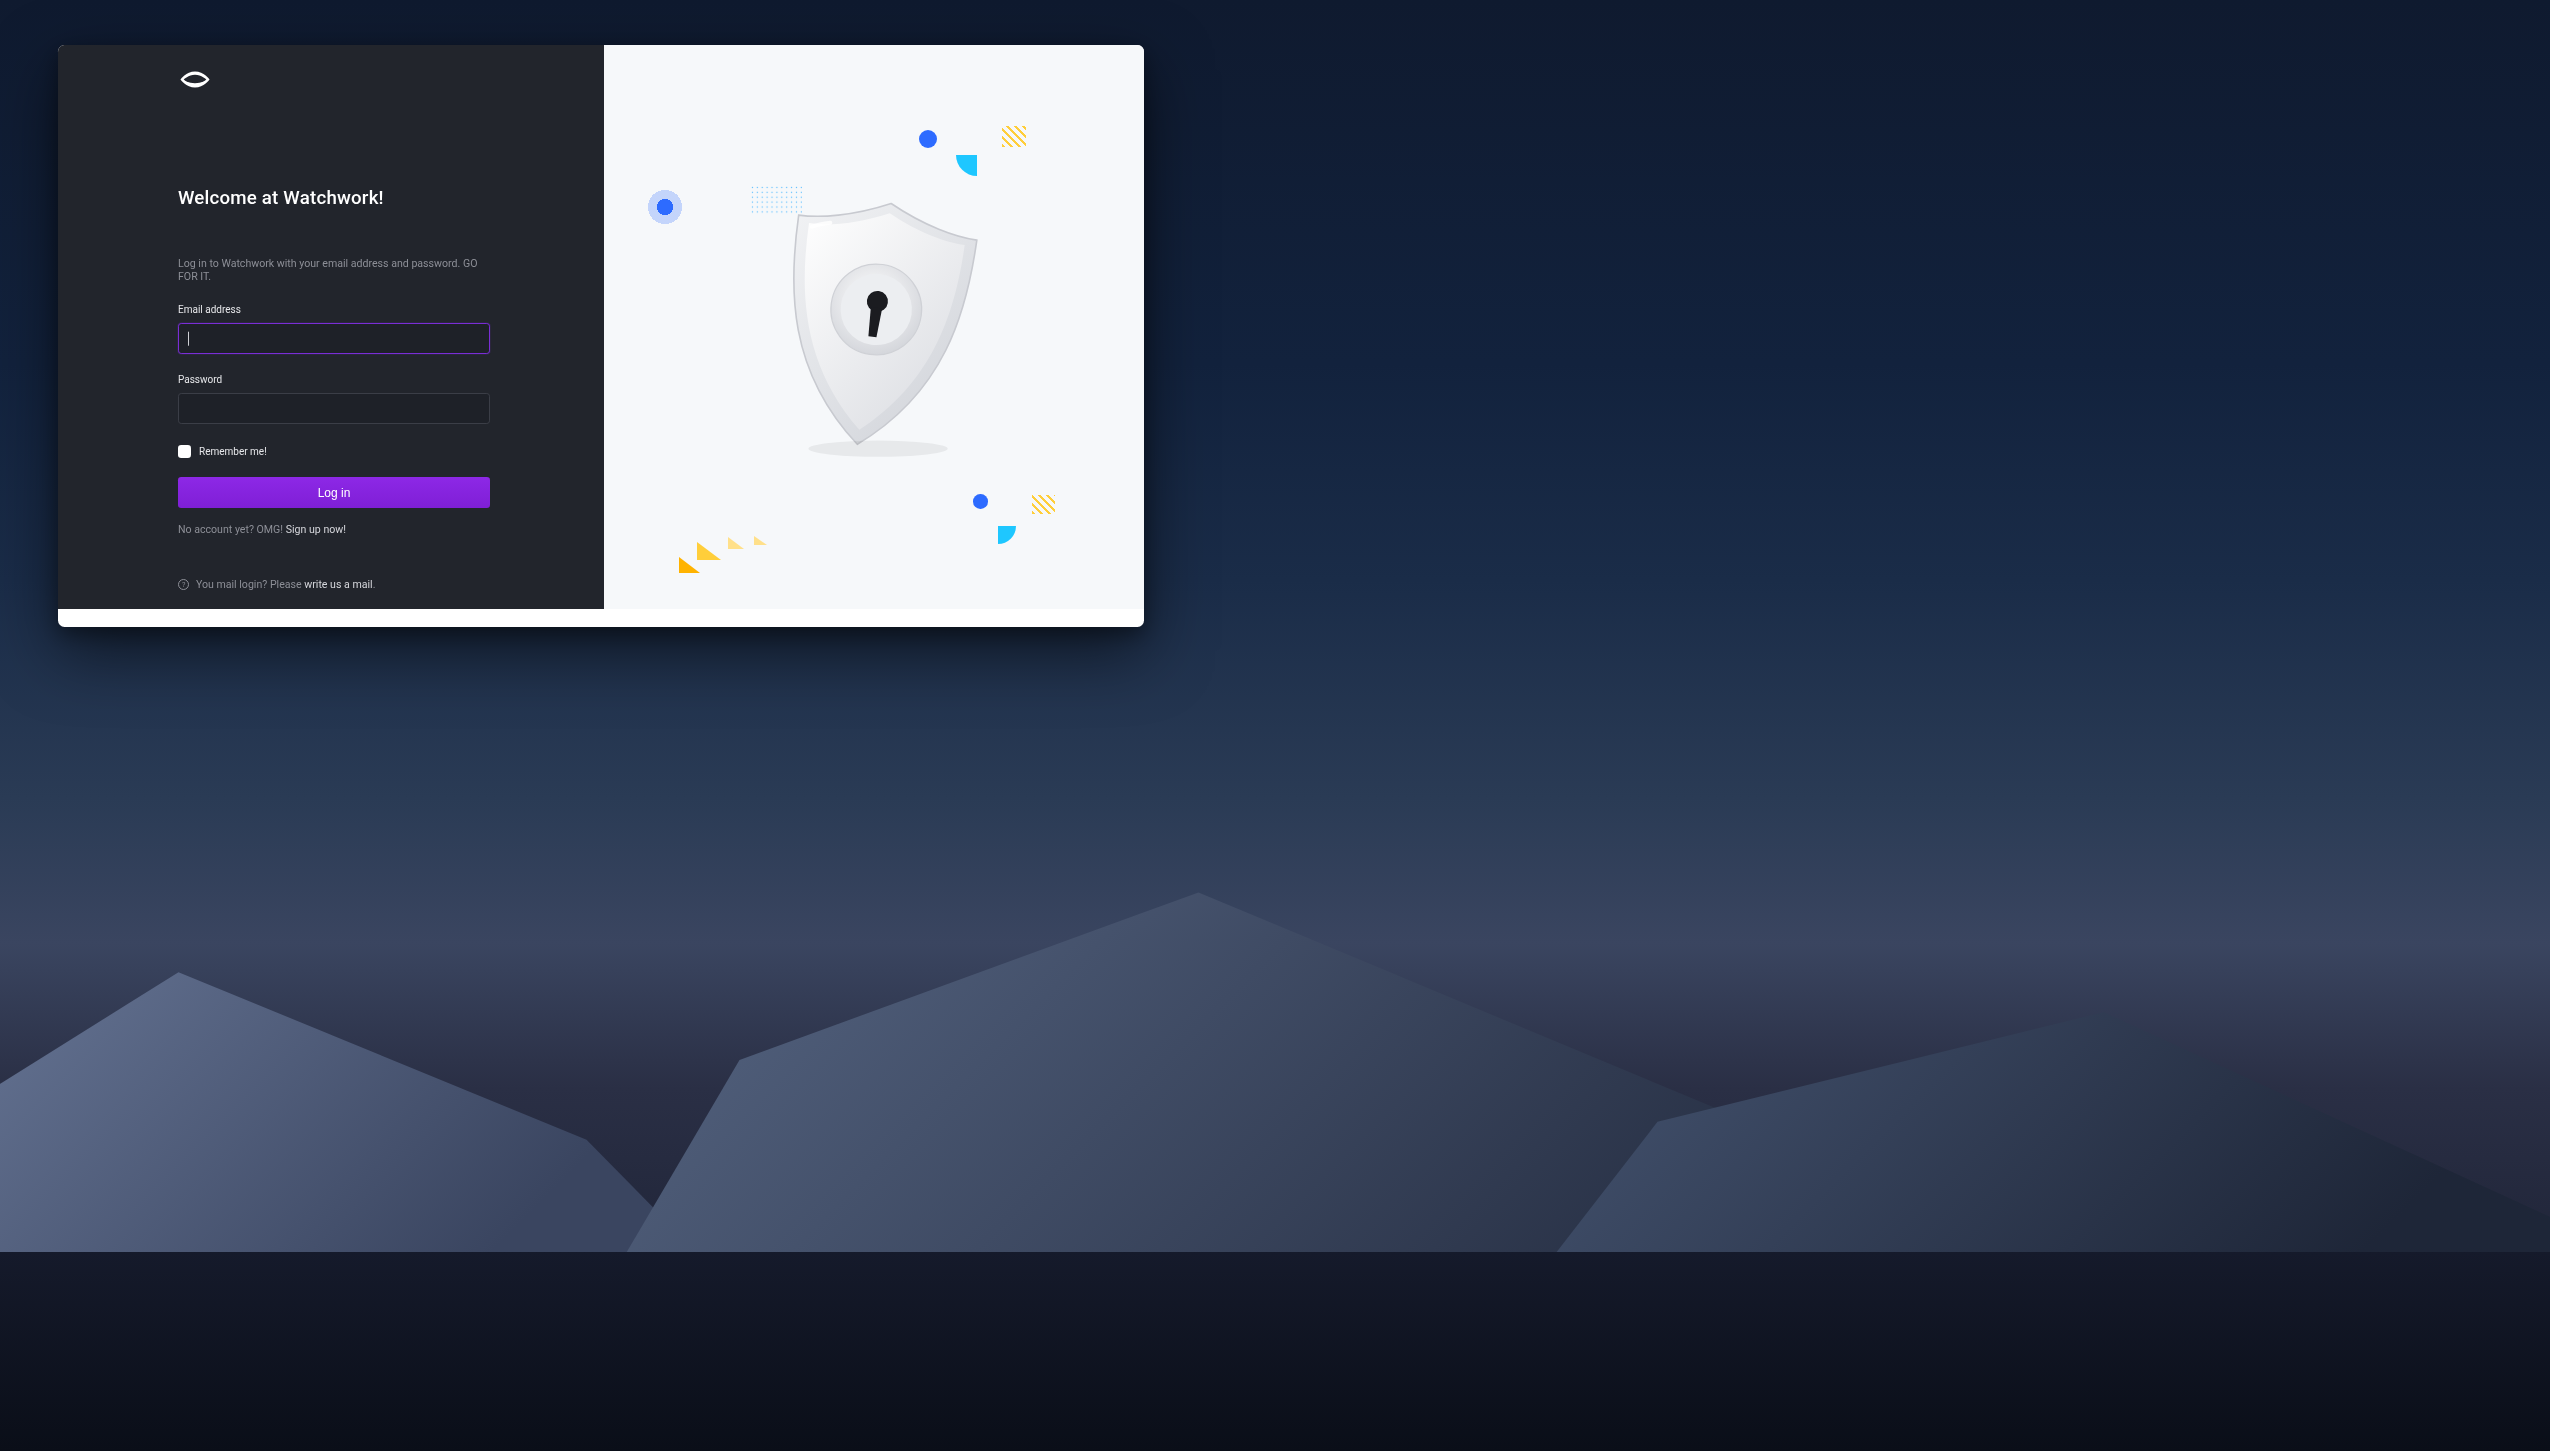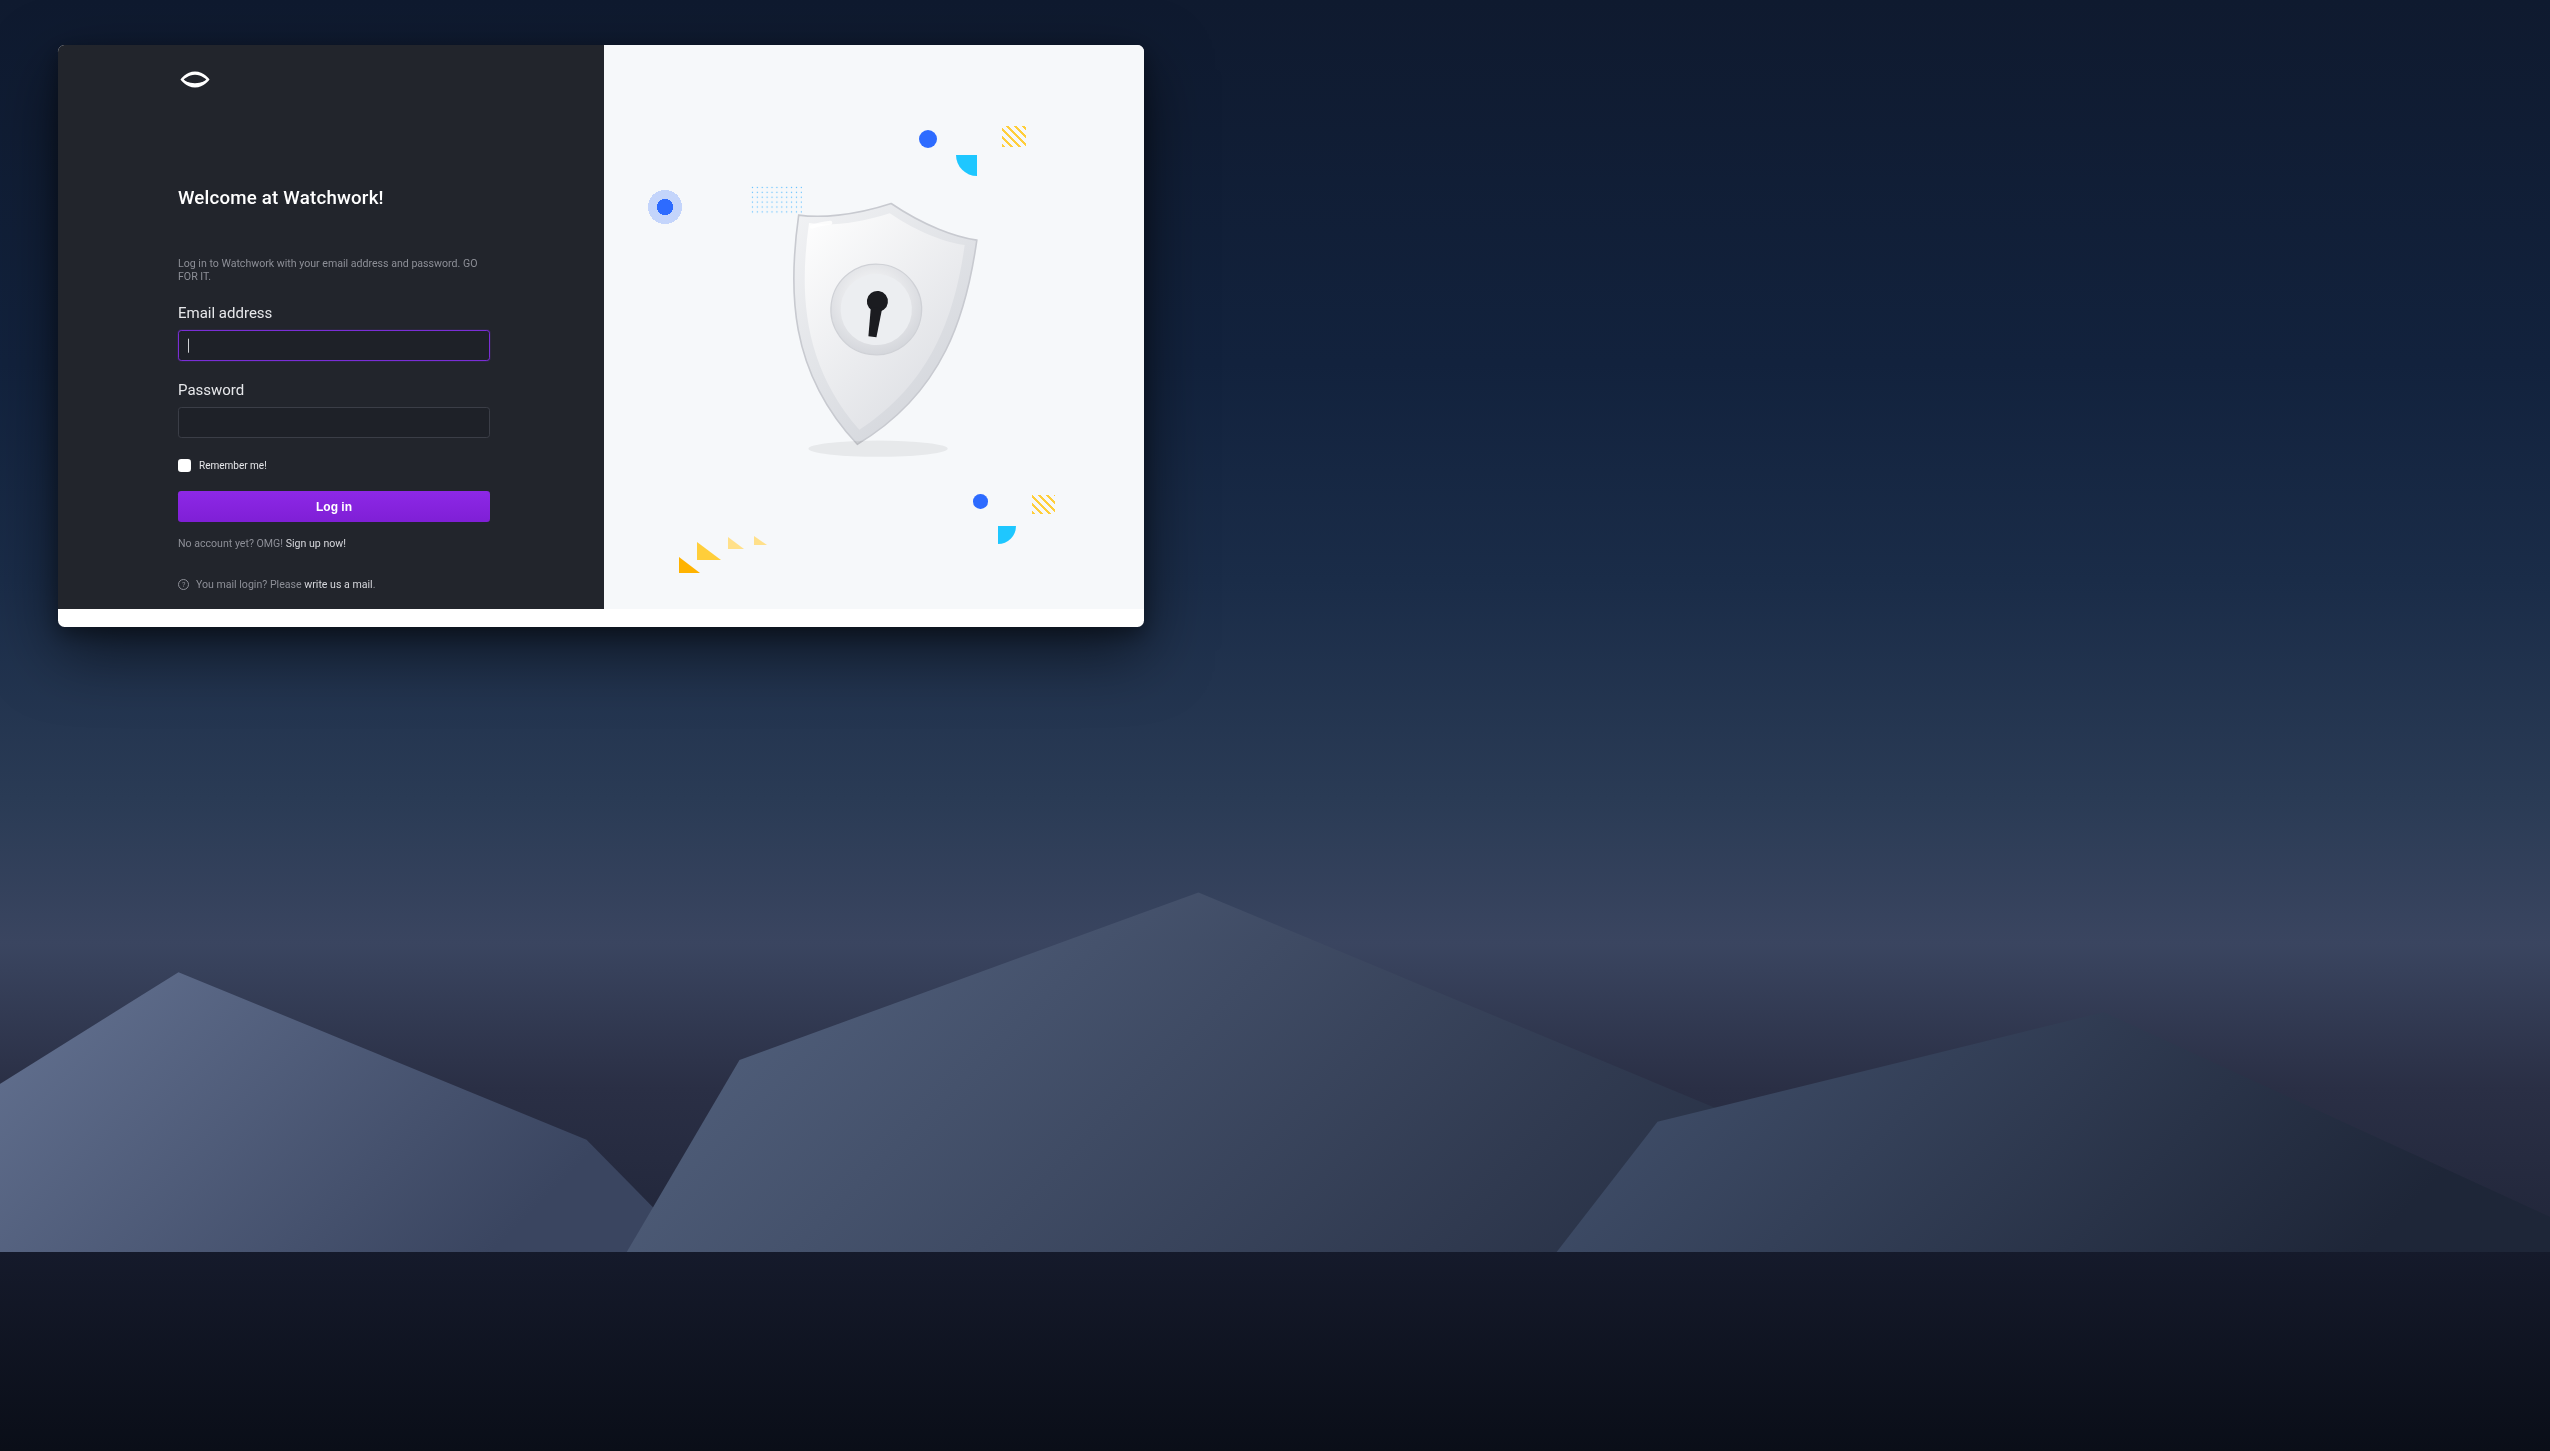--- a/index.html
+++ b/index.html
@@ -17,32 +17,32 @@
     .tl-dots { display: flex; gap: 5.7px; padding-left: 8px; }
     .tl-dot { width: 9px; height: 9px; border-radius: 50%; background: #cfcfcf; border: 0.4px solid #bdbdbd; }
     .tl-title { position: absolute; left: 0; right: 0; text-align: center; font-size: 9.7px; color: #5a5a5a; pointer-events: none; }
 
     .app-body { display: flex; height: calc(100% - 18px); }
     .left { flex: 0 0 47.2%; background: #22252c; color: #fff; padding: 23px 0 18px 0; display: flex; flex-direction: column; }
     .left-inner { padding: 0 114px 0 120px; flex: 1; display: flex; flex-direction: column; }
     .logo { margin-bottom: 93px; }
     .headline { font-size: 18.7px; font-weight: 500; letter-spacing: 0.2px; margin-bottom: 8px; }
     .subhead { font-size: 10.6px; color: #8d8f97; margin-bottom: 21px; margin-top: 40px; }
-    .field-label { font-size: 15px; color: #e6e7ea; margin-bottom: 8px; }
+    .field-label { font-size: 10px; color: #e6e7ea; margin-bottom: 8px; }
     .text-input { width: 312px; height: 31px; border-radius: 3.2px; background: #1e2128; border: 0.8px solid #3b3e47; color: #fff; font-size: 11.4px; padding: 0 9.7px; outline: none; }
     .text-input.focused { border: 1.2px solid #7a2ed6; box-shadow: 0 0 0 0.8px rgba(122,46,214,0.15); }
     .caret { display: inline-block; width: 0.8px; height: 14.6px; background: #cfd0d5; vertical-align: middle; animation: blink 1s steps(1) infinite; }
     @keyframes blink { 50% { opacity: 0; } }
     .input-wrap { position: relative; width: 312px; height: 31px; }
     .input-wrap .caret-abs { position: absolute; left: 9.7px; top: 50%; transform: translateY(-50%); }
     .field-gap { height: 19.5px; }
     .remember-row { display: flex; align-items: center; gap: 8px; margin-top: 21px; }
     .chk { width: 13px; height: 13px; border-radius: 3.2px; background: #fff; display: inline-block; }
     .remember-label { font-size: 10px; color: #e6e7ea; }
-    .login-btn { margin-top: 19.5px; width: 312px; height: 31px; border: none; border-radius: 3.2px; background: #8a2be2; background: linear-gradient(180deg, #8d28e6, #7f1fd6); color: #fff; font-size: 12px; font-weight: 700; cursor: pointer; }
+    .login-btn { margin-top: 19.5px; width: 312px; height: 31px; border: none; border-radius: 3.2px; background: #8a2be2; background: linear-gradient(180deg, #8d28e6, #7f1fd6); color: #fff; font-size: 12px; font-weight: 400; cursor: pointer; }
     .signup-line { margin-top: 14.6px; font-size: 10.6px; color: #8d8f97; }
     .signup-line a { color: #d6d7dc; text-decoration: none; }
     .help-row { margin-top: auto; display: flex; align-items: center; gap: 6.5px; font-size: 10.6px; color: #8d8f97; }
     .help-row a { color: #d6d7dc; text-decoration: none; }
     .help-icon { width: 11.4px; height: 11.4px; border: 1.1px solid #8d8f97; border-radius: 50%; display: inline-flex; align-items: center; justify-content: center; font-size: 7.3px; color: #8d8f97; line-height: 1; }
 
     .right { flex: 1; background: #f6f8fa; position: relative; overflow: hidden; }
     .shield-wrap { position: absolute; left: 50%; top: 50%; transform: translate(-50%, -50%); }
     .deco { position: absolute; }
     .dot-blue-top { top: 85px; right: 207px; width: 18px; height: 18px; border-radius: 50%; background: #2d6bff; }

